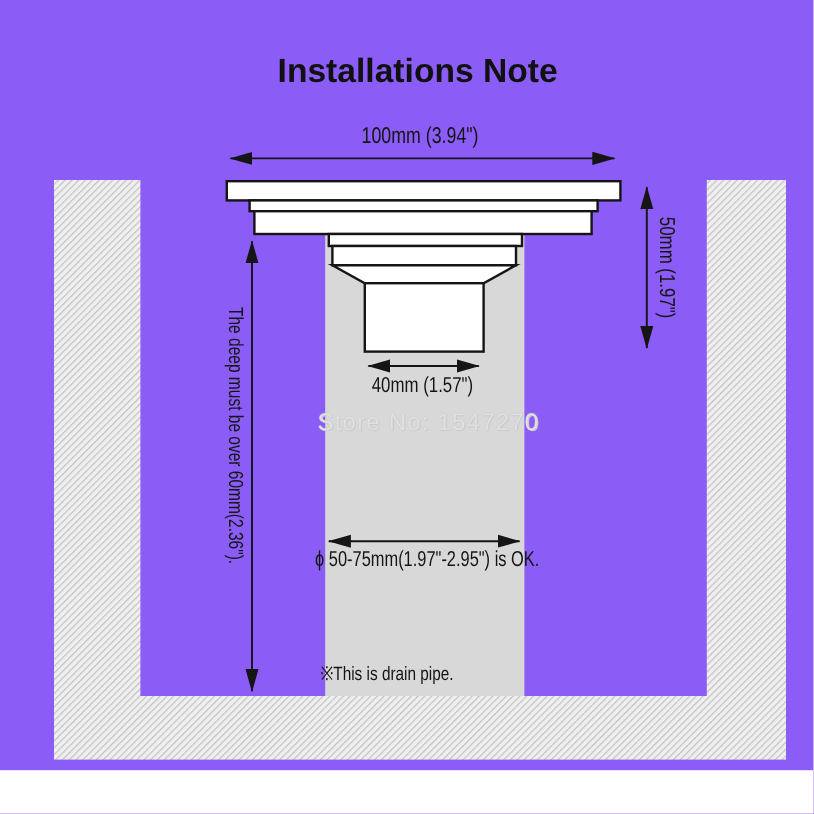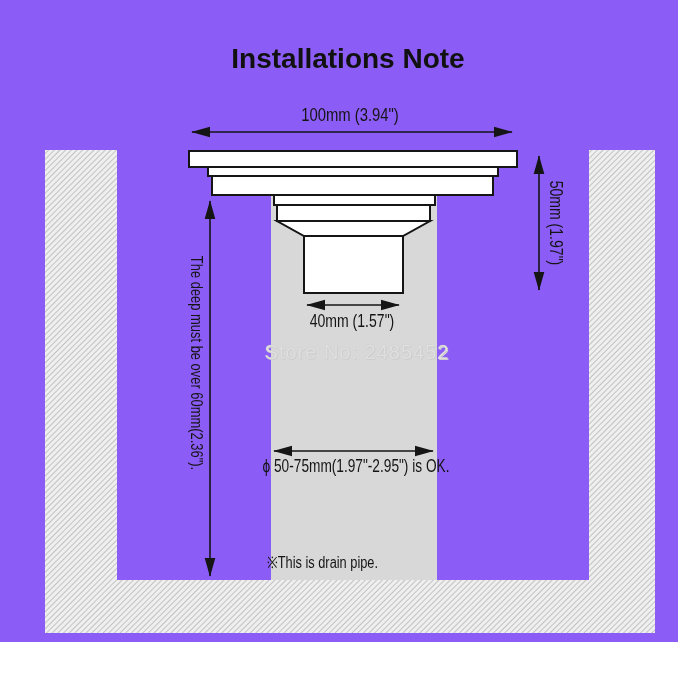--- a/index.html
+++ b/index.html
@@ -77,15 +77,15 @@
   <div class="label dim dim-right">50mm (1.97")</div>
 
   <div class="label dim dim-outlet">40mm (1.57")</div>
 
   <div class="label dim dim-depth">The deep must be over 60mm(2.36").</div>
 
   <div class="label dim dim-dia">ϕ 50-75mm(1.97"-2.95") is OK.</div>
 
   <div class="label dim note-pipe">※This is drain pipe.</div>
 
-  <div class="label watermark">Store No: 2485452</div>
+  <div class="label watermark">Store No: 1547270</div>
 
 </div>
 
 </body></html>

